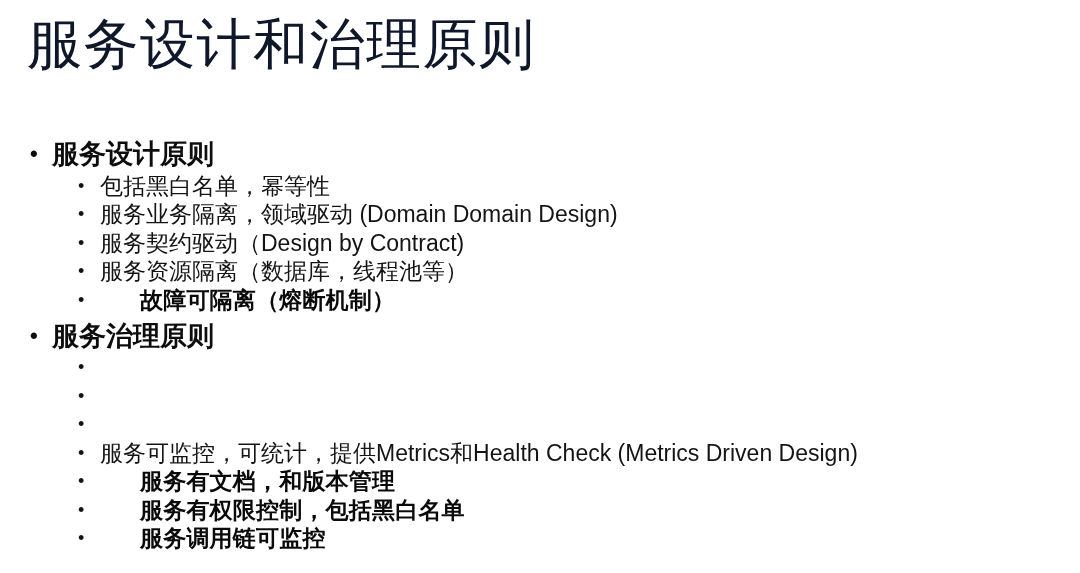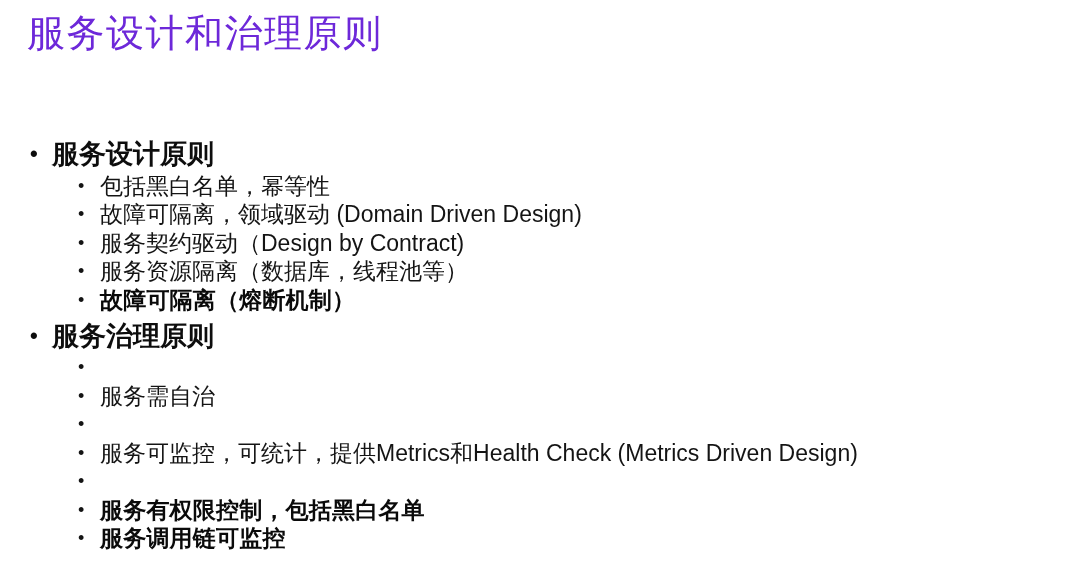--- a/index.html
+++ b/index.html
@@ -18,24 +18,24 @@
   .slide {
     position: absolute;
     inset: 0;
     background: #ffffff;
   }
   .title {
     position: absolute;
     left: 27px;
     top: 8px;
     margin: 0;
-    font-size: 38px;
+    font-size: 55px;
     font-weight: 200;
     letter-spacing: 1.5px;
-    color: #6d28d9;
+    color: #0f172a;
     white-space: nowrap;
   }
   .content {
     position: absolute;
     left: 0;
     top: 133px;
     width: 1080px;
   }
   .row {
     display: flex;
@@ -63,39 +63,40 @@
     flex: 0 0 22px;
     text-align: left;
   }
   .lvl1 .bullet { font-size: 22px; }
   .lvl2 .bullet { font-size: 18px; }
   .row.heavy .text {
     font-weight: 700;
     font-family: "DejaVu Sans", sans-serif;
     letter-spacing: 0.2px;
     color: #0a0a0a;
+    margin-left: 40px;
   }
 </style>
 </head>
 <body>
 
 <div class="slide">
   <h1 class="title">服务设计和治理原则</h1>
   <div class="content" id="content">
       <div class="row lvl1">
         <span class="bullet">•</span>
         <span class="text">服务设计原则</span>
       </div>
       <div class="row lvl2">
         <span class="bullet">•</span>
         <span class="text">包括黑白名单，幂等性</span>
       </div>
       <div class="row lvl2">
         <span class="bullet">•</span>
-        <span class="text">故障可隔离，领域驱动 (Domain Driven Design)</span>
+        <span class="text">服务业务隔离，领域驱动 (Domain Domain Design)</span>
       </div>
       <div class="row lvl2">
         <span class="bullet">•</span>
         <span class="text">服务契约驱动（Design by Contract)</span>
       </div>
       <div class="row lvl2">
         <span class="bullet">•</span>
         <span class="text">服务资源隔离（数据库，线程池等）</span>
       </div>
       <div class="row lvl2 heavy">
@@ -104,31 +105,31 @@
       </div>
       <div class="row lvl1">
         <span class="bullet">•</span>
         <span class="text">服务治理原则</span>
       </div>
       <div class="row lvl2">
         <span class="bullet">•</span>
       </div>
       <div class="row lvl2">
         <span class="bullet">•</span>
-        <span class="text">服务需自治</span>
       </div>
       <div class="row lvl2">
         <span class="bullet">•</span>
       </div>
       <div class="row lvl2">
         <span class="bullet">•</span>
         <span class="text">服务可监控，可统计，提供Metrics和Health Check (Metrics Driven Design)</span>
       </div>
       <div class="row lvl2 heavy">
         <span class="bullet">•</span>
+        <span class="text">服务有文档，和版本管理</span>
       </div>
       <div class="row lvl2 heavy">
         <span class="bullet">•</span>
         <span class="text">服务有权限控制，包括黑白名单</span>
       </div>
       <div class="row lvl2 heavy">
         <span class="bullet">•</span>
         <span class="text">服务调用链可监控</span>
       </div>
     </div>

